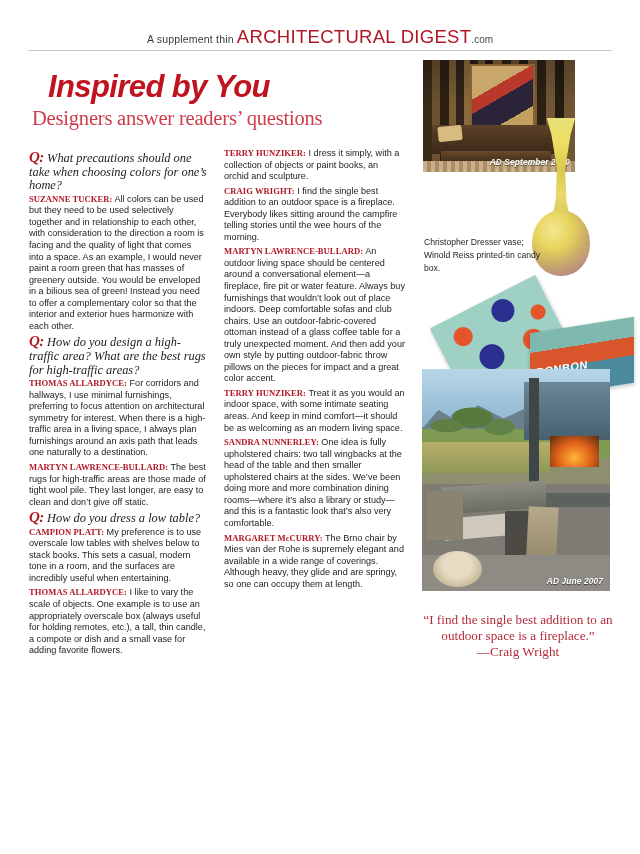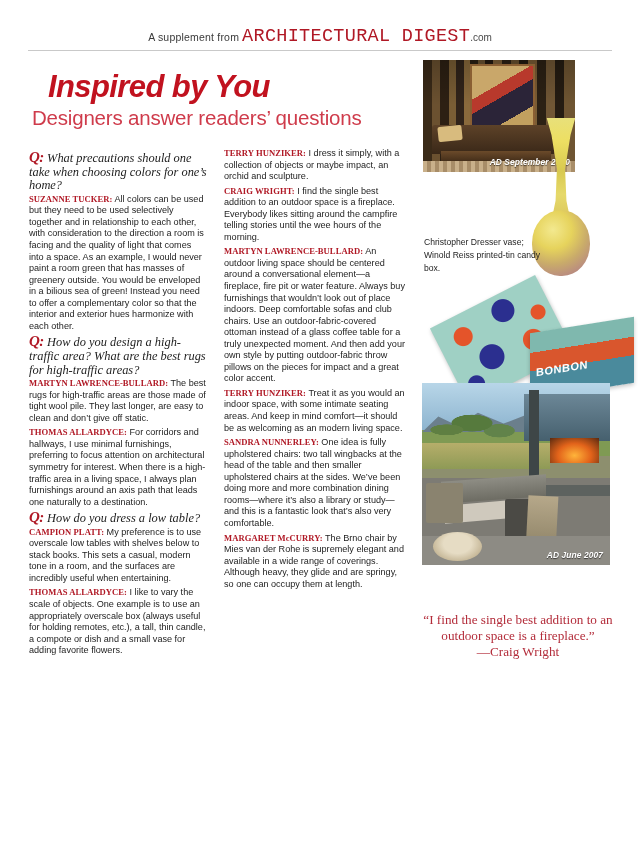--- a/index.html
+++ b/index.html
@@ -21,21 +21,21 @@
   .masthead-line{
     display:inline-block;
     white-space:nowrap;
   }
   .supp{
     font-family:"Liberation Sans", sans-serif;
     font-size:10.5px;color:#3a3a3a;letter-spacing:.2px;
     vertical-align:baseline;
   }
   .adlogo{
-    font-family:Liberation Mono, monospace;
+    font-family:Liberation Sans, sans-serif;
     font-size:18.5px;color:#b01825;letter-spacing:.3px;
     vertical-align:baseline;padding-left:3px;
   }
   .dotcom{
     font-family:"Liberation Sans", sans-serif;
     font-size:10px;color:#4a4a4a;vertical-align:baseline;
   }
   .rule-top{
     position:absolute;left:28px;top:50px;width:584px;height:1px;
     background:#c9c9c9;
@@ -44,21 +44,21 @@
   
   .headline{
     position:absolute;left:48px;top:70px;width:380px;
     font-family:"Liberation Sans", sans-serif;
     font-weight:bold;font-style:italic;
     font-size:31px;line-height:34px;color:#c1121f;
     letter-spacing:-.6px;
   }
   .subhead{
     position:absolute;left:32px;top:106px;width:400px;
-    font-family:Liberation Sans, sans-serif;
+    font-family:Liberation Serif, serif;
     font-size:20.5px;line-height:24px;color:#cf3b4b;
     letter-spacing:-.2px;
   }
 
   
   .col{
     position:absolute;top:148px;
     font-family:"Liberation Sans", sans-serif;
     font-size:9.1px;line-height:11.55px;
     color:#1d1d1d;
@@ -185,21 +185,21 @@
     overflow:hidden;
   }
   .boxword{
     position:absolute;left:6px;top:34px;
     font-family:"Liberation Sans", sans-serif;
     font-weight:bold;font-size:11px;color:#fff;
     letter-spacing:.5px;
   }
 
   .photo-2{
-    position:absolute;left:422px;top:383px;width:188px;height:182px;
+    position:absolute;left:422px;top:369px;width:188px;height:222px;
     overflow:hidden;
     background:linear-gradient(180deg,#9ec4dc 0 26%, #7f9a53 26% 40%, #8d8f6e 40% 52%, #7d7b74 52% 100%);
   }
   .p2-sky{position:absolute;left:0;top:0;width:100%;height:26%;background:linear-gradient(180deg,#b8d6e8,#8db4cf);}
   .p2-mtn{position:absolute;left:0;top:14%;width:62%;height:13%;background:#6b7f8c;clip-path:polygon(0 100%,14% 34%,30% 72%,48% 18%,70% 64%,88% 30%,100% 100%);}
   .p2-trees{position:absolute;left:4%;top:10%;width:56%;height:26%;background:
      radial-gradient(ellipse at 16% 60%, #5f7f42 0 16px, transparent 17px),
      radial-gradient(ellipse at 40% 46%, #567a3d 0 20px, transparent 21px),
      radial-gradient(ellipse at 66% 62%, #61834a 0 15px, transparent 16px);}
   .p2-field{position:absolute;left:0;top:33%;width:68%;height:14%;background:linear-gradient(180deg,#b6ae6a,#8e9a56);}
@@ -223,40 +223,40 @@
   }
   .pullquote .attrib{display:block;margin-top:1px;}
 </style>
 </head>
 <body>
 
 <div class="page">
 
   <div class="masthead">
     <span class="masthead-line">
-      <span class="supp">A supplement from</span><span class="adlogo">ARCHITECTURAL DIGEST</span><span class="dotcom">.com</span>
+      <span class="supp">A supplement thin</span><span class="adlogo">ARCHITECTURAL DIGEST</span><span class="dotcom">.com</span>
     </span>
   </div>
   <div class="rule-top"></div>
 
   <div class="headline">Inspired by You</div>
   <div class="subhead">Designers answer readers’ questions</div>
 
   <div class="col col-1">
       <p class="q"><span class="qmark">Q: </span><span>What precautions should one take when choosing colors for one’s home?</span></p>
       <p class="ans"><span class="who">SUZANNE TUCKER:</span><span> All colors can be used but they need to be used selectively together and in relationship to each other, with consideration to the direction a room is facing and the quality of light that comes into a space. As an example, I would never paint a room green that has masses of greenery outside. You would be enveloped in a bilious sea of green! Instead you need to offer a complementary color so that the interior and exterior hues harmonize with each other.</span></p>
       <p class="q"><span class="qmark">Q: </span><span>How do you design a high-traffic area? What are the best rugs for high-traffic areas?</span></p>
+      <p class="ans"><span class="who">THOMAS ALLARDYCE:</span><span> For corridors and hallways, I use minimal furnishings, preferring to focus attention on architectural symmetry for interest. When there is a high-traffic area in a living space, I always plan furnishings around an axis path that leads one naturally to a destination.</span></p>
       <p class="ans"><span class="who">MARTYN LAWRENCE-BULLARD:</span><span> The best rugs for high-traffic areas are those made of tight wool pile. They last longer, are easy to clean and don’t give off static.</span></p>
-      <p class="ans"><span class="who">THOMAS ALLARDYCE:</span><span> For corridors and hallways, I use minimal furnishings, preferring to focus attention on architectural symmetry for interest. When there is a high-traffic area in a living space, I always plan furnishings around an axis path that leads one naturally to a destination.</span></p>
       <p class="q"><span class="qmark">Q: </span><span>How do you dress a low table?</span></p>
       <p class="ans"><span class="who">CAMPION PLATT:</span><span> My preference is to use overscale low tables with shelves below to stack books. This sets a casual, modern tone in a room, and the surfaces are incredibly useful when entertaining.</span></p>
       <p class="ans"><span class="who">THOMAS ALLARDYCE:</span><span> I like to vary the scale of objects. One example is to use an appropriately overscale box (always useful for holding remotes, etc.), a tall, thin candle, a compote or dish and a small vase for adding favorite flowers.</span></p>
     </div>
   <div class="col col-2">
-      <p class="ans"><span class="who">TERRY HUNZIKER:</span><span> I dress it simply, with a collection of objects or maybe impact, an orchid and sculpture.</span></p>
+      <p class="ans"><span class="who">TERRY HUNZIKER:</span><span> I dress it simply, with a collection of objects or paint books, an orchid and sculpture.</span></p>
       <p class="ans"><span class="who">CRAIG WRIGHT:</span><span> I find the single best addition to an outdoor space is a fireplace. Everybody likes sitting around the campfire telling stories until the wee hours of the morning.</span></p>
       <p class="ans"><span class="who">MARTYN LAWRENCE-BULLARD:</span><span> An outdoor living space should be centered around a conversational element—a fireplace, fire pit or water feature. Always buy furnishings that wouldn’t look out of place indoors. Deep comfortable sofas and club chairs. Use an outdoor-fabric-covered ottoman instead of a glass coffee table for a truly unexpected moment. And then add your own style by putting outdoor-fabric throw pillows on the pieces for impact and a great color accent.</span></p>
       <p class="ans"><span class="who">TERRY HUNZIKER:</span><span> Treat it as you would an indoor space, with some intimate seating areas. And keep in mind comfort—it should be as welcoming as an modern living space.</span></p>
       <p class="ans"><span class="who">SANDRA NUNNERLEY:</span><span> One idea is fully upholstered chairs: two tall wingbacks at the head of the table and then smaller upholstered chairs at the sides. We’ve been doing more and more combination dining rooms—where it’s also a library or study—and this is a fantastic look that’s also very comfortable.</span></p>
       <p class="ans"><span class="who">MARGARET McCURRY:</span><span> The Brno chair by Mies van der Rohe is supremely elegant and available in a wide range of coverings. Although heavy, they glide and are springy, so one can occupy them at length.</span></p>
     </div>
 
   <div class="photo photo-1">
     <div class="bookshelf-art"></div>
     <div class="sofa"></div>

